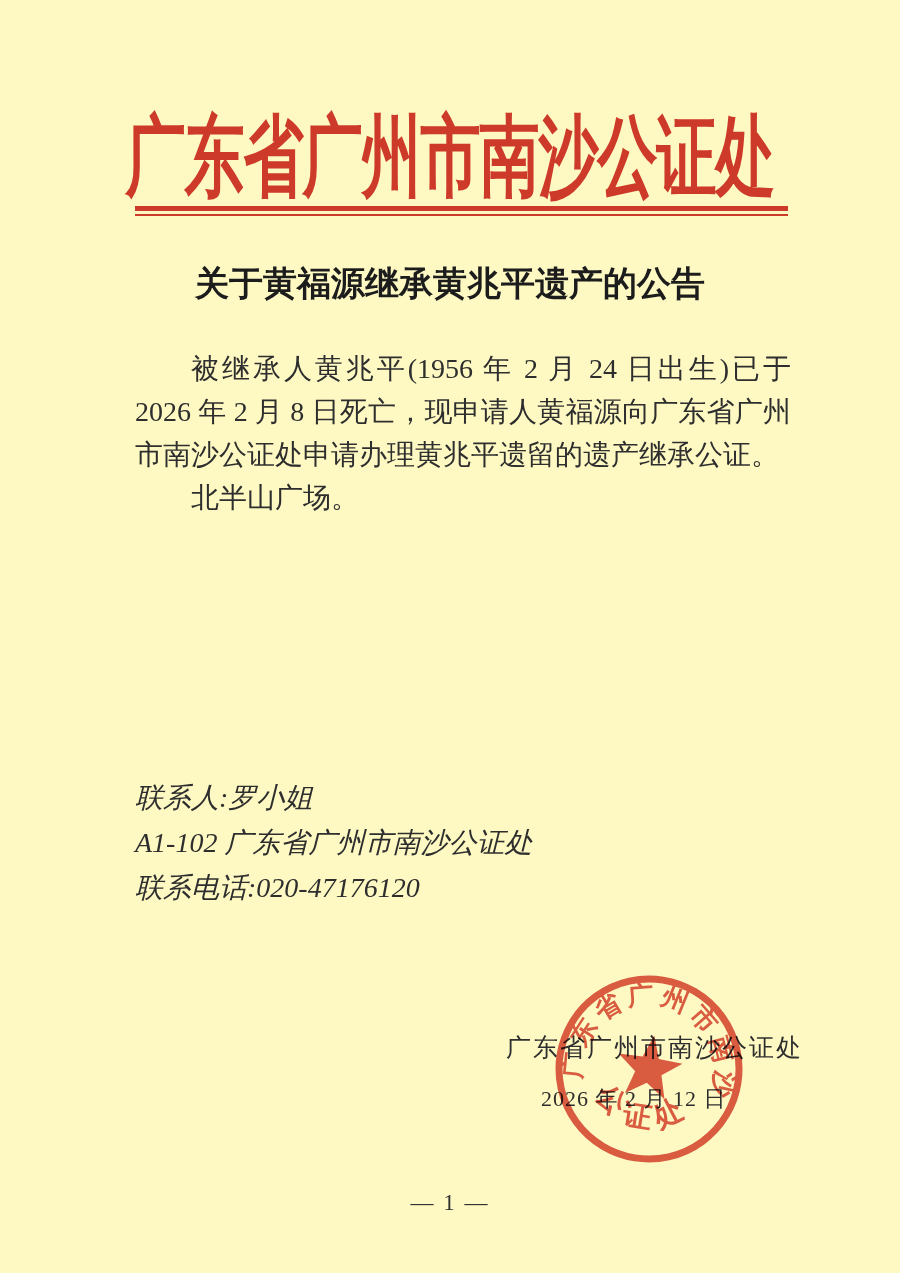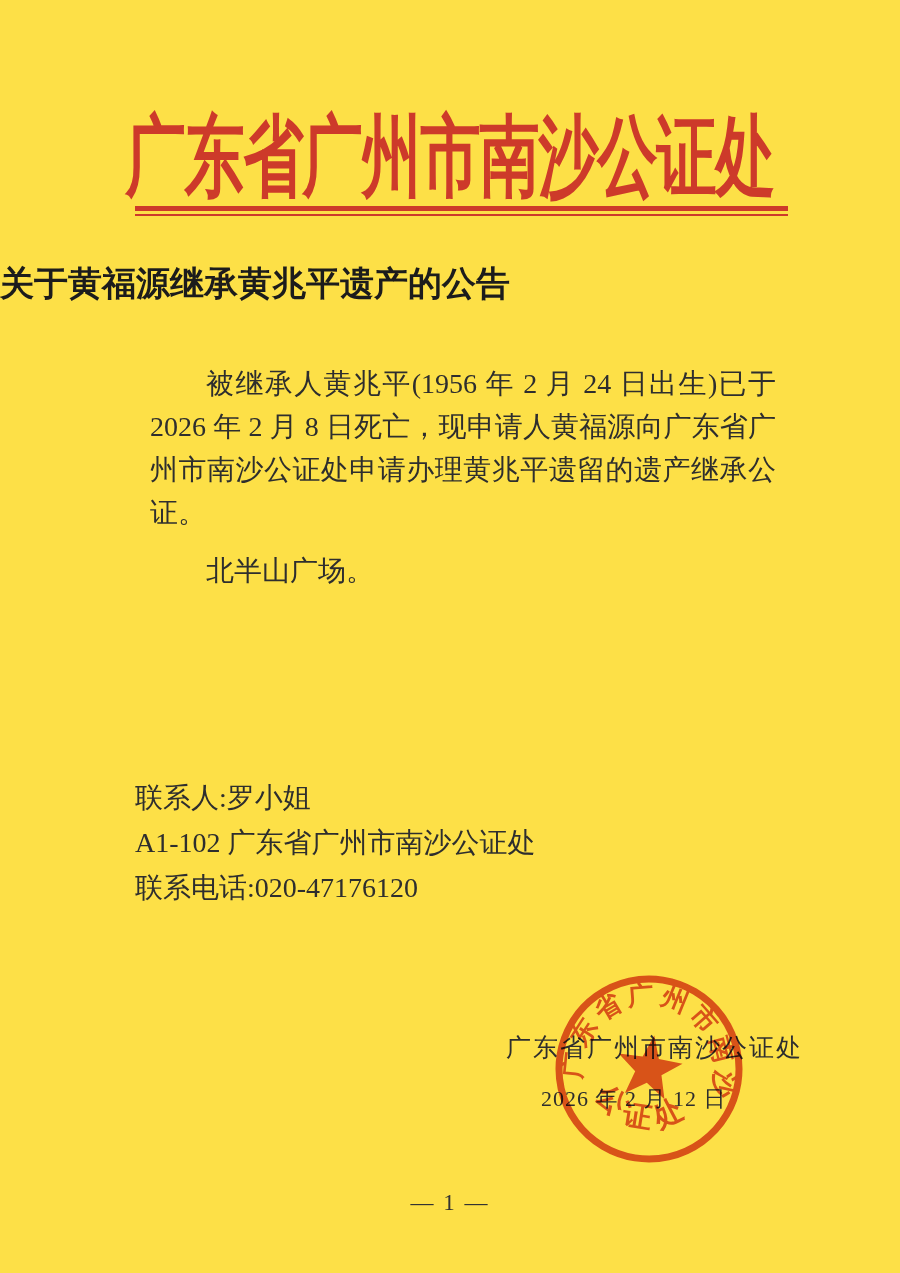--- a/index.html
+++ b/index.html
@@ -1,21 +1,21 @@
 <!DOCTYPE html>
 <html><head>
 <meta charset="utf-8">
 <style>
   html, body { margin: 0; padding: 0; background: #ffffff; }
   .page {
     position: relative;
     width: 900px;
     height: 1273px;
     margin: 0 auto;
-    background: #fde047;
+    background: #fef9c3;
     font-family: "Liberation Serif", serif;
     overflow: hidden;
   }
 
   
   .letterhead {
     position: absolute;
     top: 98px; left: 0;
     width: 100%;
     text-align: center;
@@ -42,45 +42,46 @@
     position: absolute;
     left: 135px; top: 214px;
     width: 653px; height: 2px;
     background: #cd3a2a;
   }
 
   .doc-title {
     position: absolute;
     top: 261px; left: 0;
     width: 100%;
+    text-align: center;
     font-size: 34px;
     font-weight: bold;
     color: #1c1c1c;
   }
 
   .body-text {
     position: absolute;
     left: 135px; top: 347px;
     width: 656px;
     font-size: 28px;
     line-height: 43px;
     color: #2e2e2e;
     text-align: justify;
   }
-  .body-text p { margin: 15px; text-indent: 2em; }
+  .body-text p { margin: 0; text-indent: 2em; }
 
   .contact {
     position: absolute;
     left: 135px; top: 775px;
     width: 700px;
     font-size: 28px;
     line-height: 45px;
     color: #2e2e2e;
   }
-  .contact div { white-space: nowrap; }
+  .contact div { white-space: nowrap; font-style: italic; }
 
   .sig-org {
     position: absolute;
     left: 506px; top: 1031px;
     font-size: 25px;
     letter-spacing: 2px;
     color: #2e2e2e;
     white-space: nowrap;
     z-index: 1;
   }

